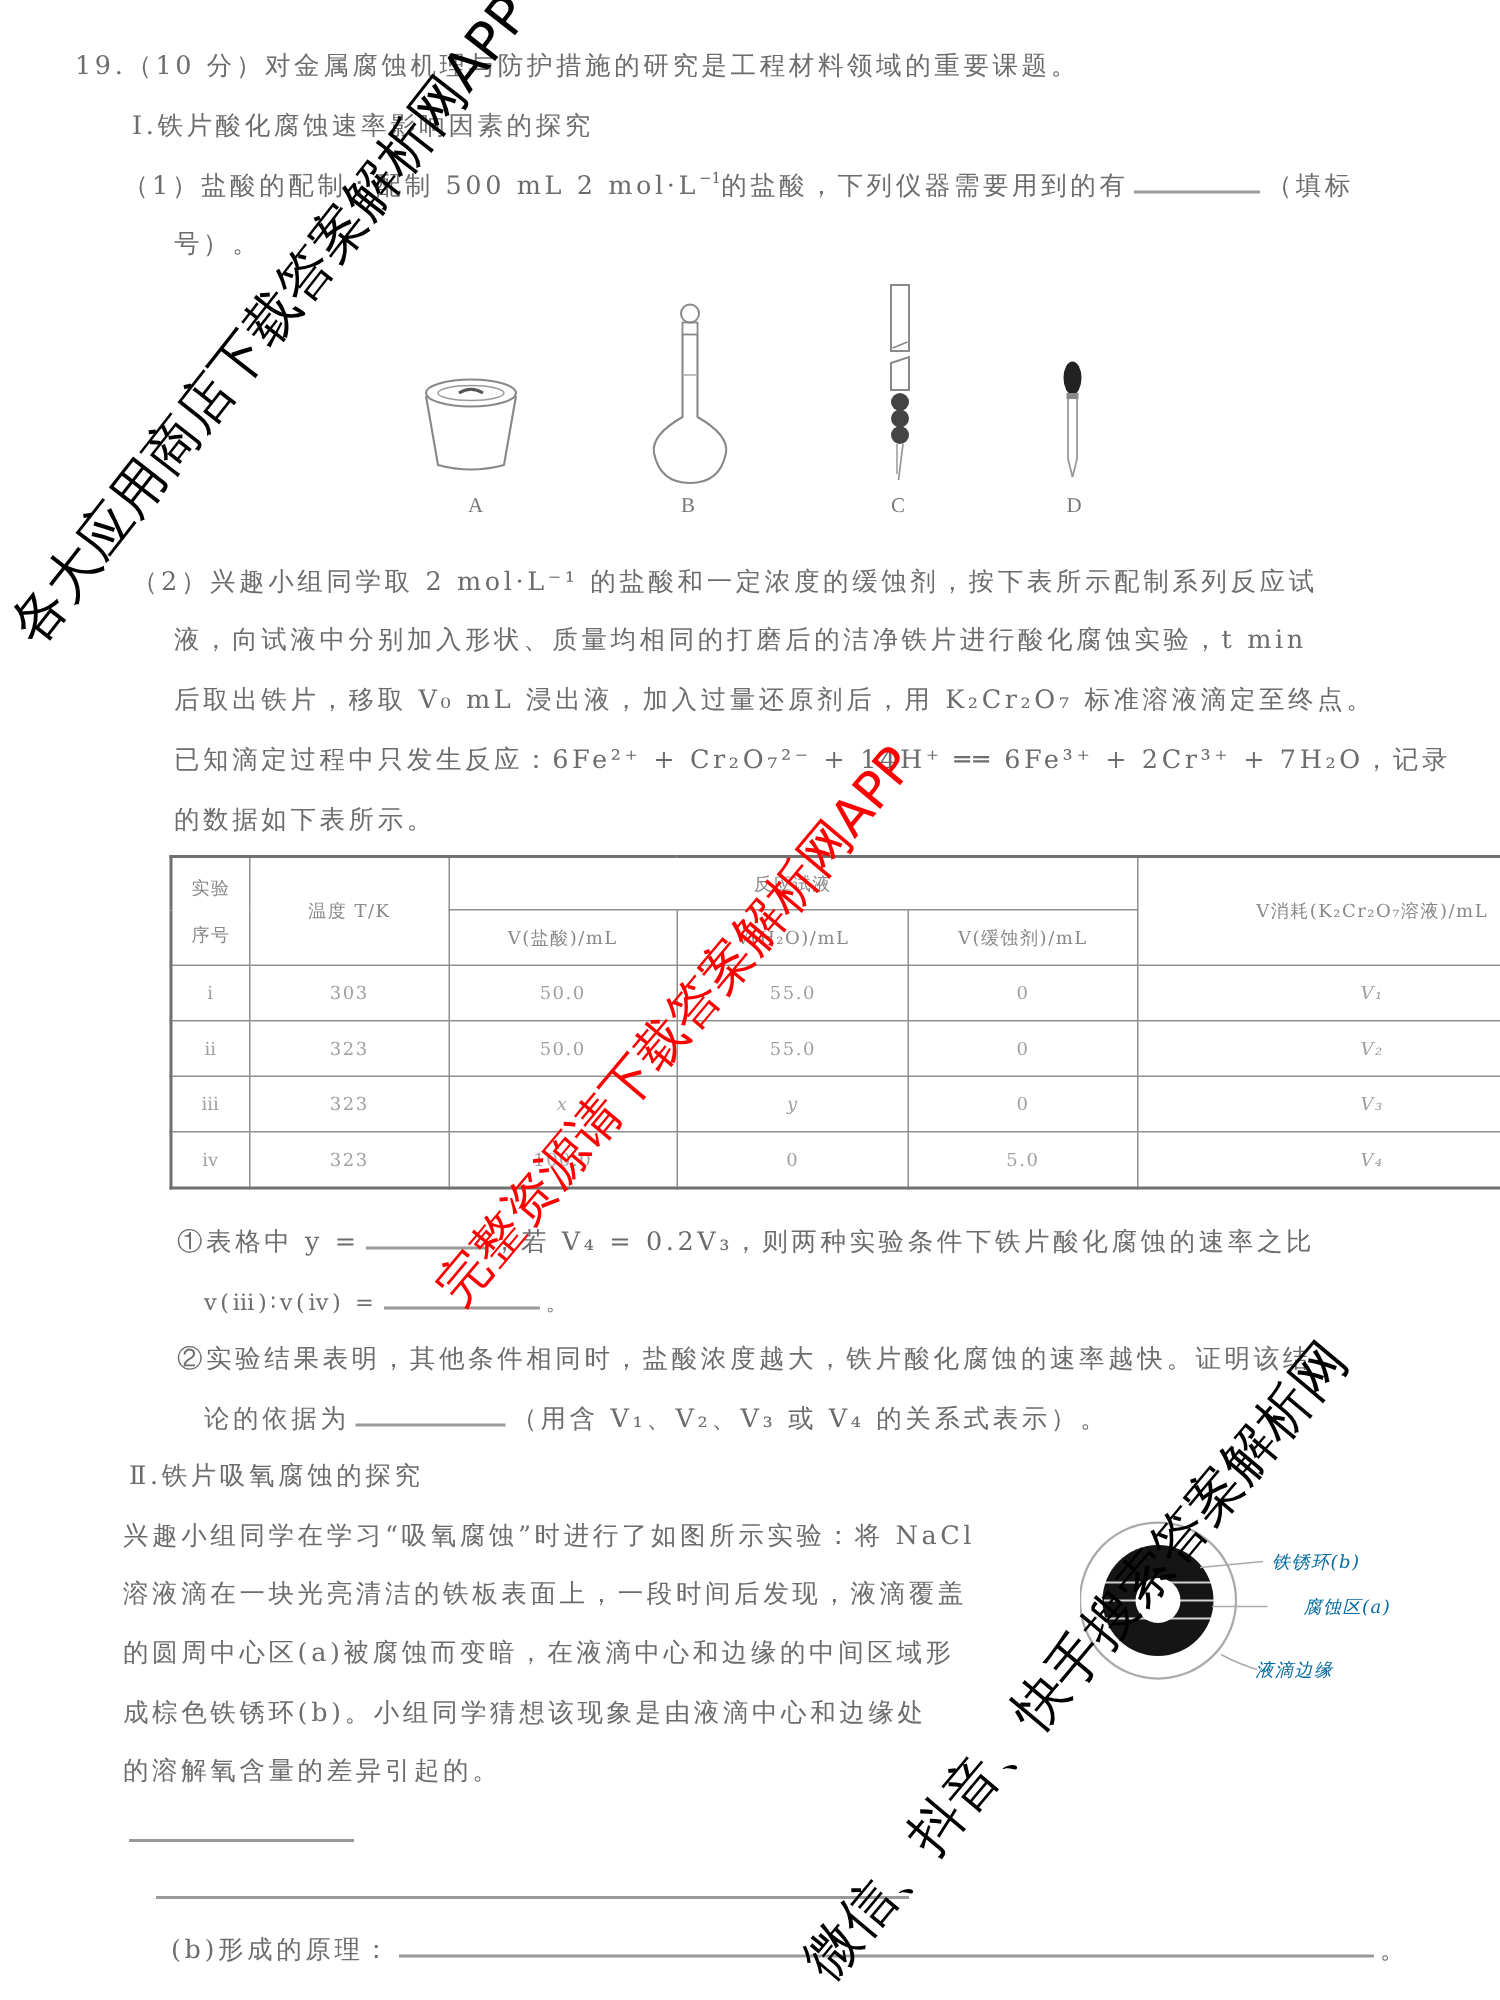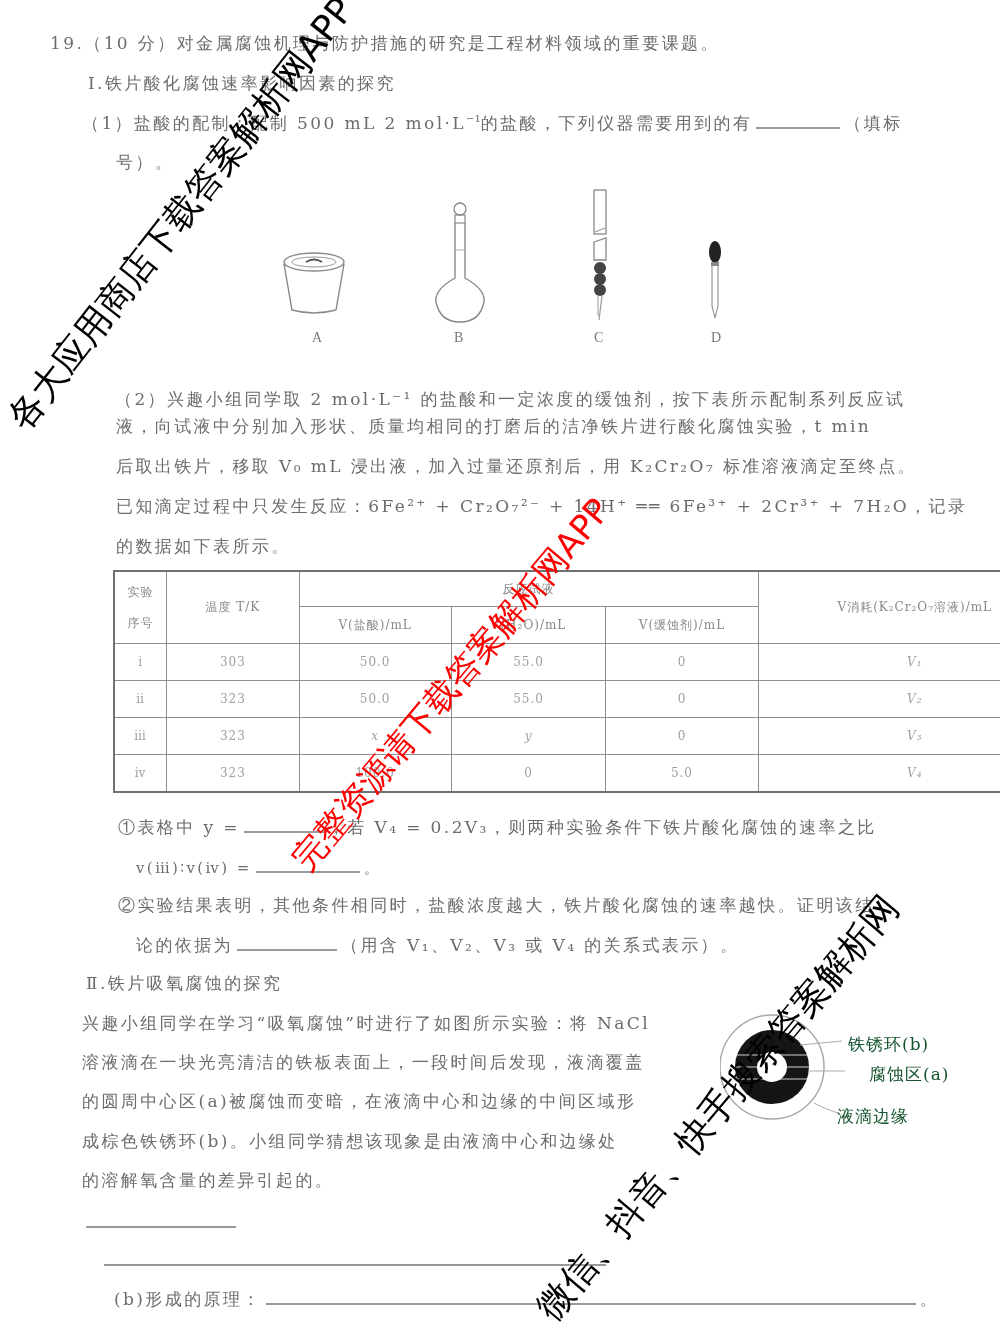--- a/index.html
+++ b/index.html
@@ -24,21 +24,21 @@
     font-size: 12px; color: #8a8a8a; letter-spacing: 1px;
   }
   table.data td, table.data th { border: 1.5px solid #8f8f8f; text-align: center; font-weight: normal; padding: 0; }
   table.data thead th { color: #888; }
   table.data tbody td { height: 36px; color: #a0a0a0; }
   table.data thead tr.h1 th { height: 34px; }
   table.data thead tr.h2 th { height: 36px; }
 
   
   .rust { position: absolute; left: 720px; top: 1005px; width: 200px; height: 130px; }
-  .rust-label { position: absolute; font-size: 17px; color: #14532d; letter-spacing: 1px; white-space: nowrap; }
+  .rust-label { position: absolute; font-size: 12px; color: #0369a1; letter-spacing: 1px; white-space: nowrap; font-style: italic; }
 
   
   .wm { position: absolute; font-family: "DejaVu Sans", "Liberation Sans", sans-serif; white-space: nowrap; transform-origin: left bottom; line-height: 1; }
   .wm-black { color: #000; font-size: 36px; }
   .wm-red { color: #ff0000; font-size: 34px; }
 </style>
 </head>
 <body>
 
 <div class="line" style="left:50px;top:32px;text-align:right;">19.（10 分）对金属腐蚀机理与防护措施的研究是工程材料领域的重要课题。</div>
@@ -77,21 +77,21 @@
 </svg>
 <div class="fig-label" style="left:594px;top:330px;">C</div>
 
 <svg class="fig" style="left:703px;top:240px;" width="24" height="86">
   <ellipse cx="12" cy="12" rx="6" ry="11" fill="#222"></ellipse>
   <rect x="8" y="22" width="8" height="4" fill="#888"></rect>
   <path d="M9 26 L9 66 L12 78 L15 66 L15 26" fill="none" stroke="#999" stroke-width="1.2"></path>
 </svg>
 <div class="fig-label" style="left:711px;top:330px;">D</div>
 
-<div class="line" style="left:88px;top:388px;margin-left:27px;">（2）兴趣小组同学取 2 mol·L⁻¹ 的盐酸和一定浓度的缓蚀剂，按下表所示配制系列反应试</div>
+<div class="line" style="left:88px;top:376px;">（2）兴趣小组同学取 2 mol·L⁻¹ 的盐酸和一定浓度的缓蚀剂，按下表所示配制系列反应试</div>
 <div class="line" style="left:116px;top:415px;">液，向试液中分别加入形状、质量均相同的打磨后的洁净铁片进行酸化腐蚀实验，t min</div>
 <div class="line" style="left:116px;top:455px;">后取出铁片，移取 V₀ mL 浸出液，加入过量还原剂后，用 K₂Cr₂O₇ 标准溶液滴定至终点。</div>
 <div class="line" style="left:116px;top:495px;">已知滴定过程中只发生反应：6Fe²⁺ + Cr₂O₇²⁻ + 14H⁺ ══ 6Fe³⁺ + 2Cr³⁺ + 7H₂O，记录</div>
 <div class="line" style="left:116px;top:535px;">的数据如下表所示。</div>
 
 <table class="data">
   <colgroup>
     <col style="width:45px">
       <col style="width:113px">
       <col style="width:130px">

